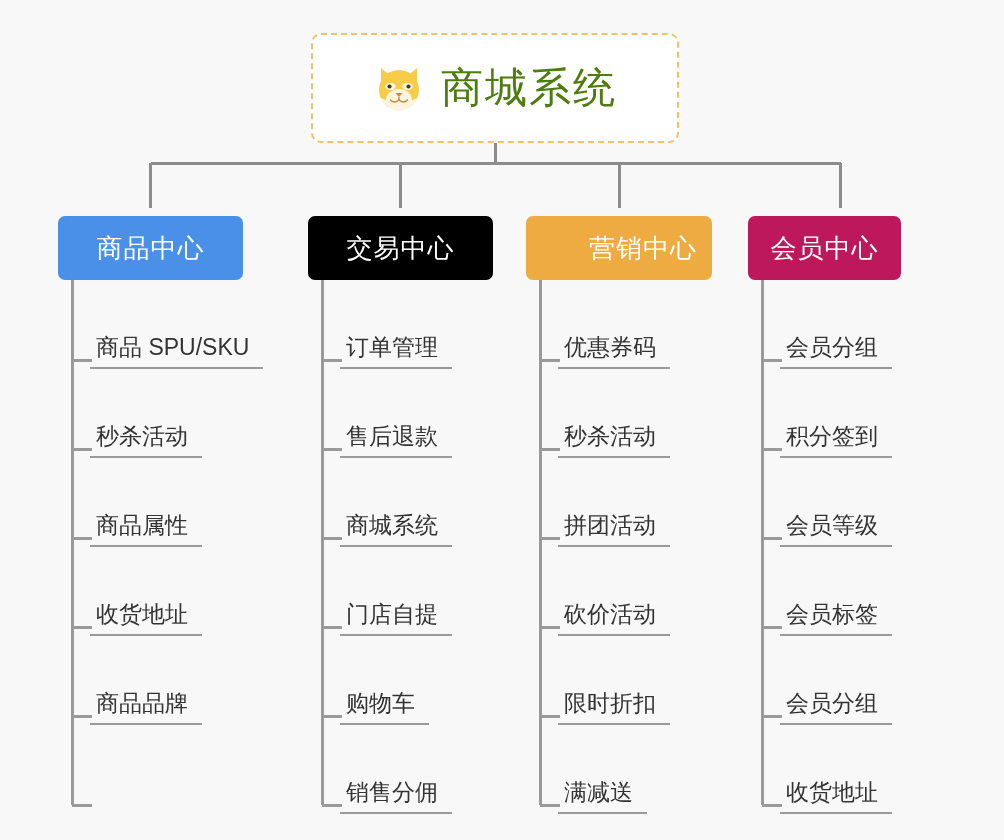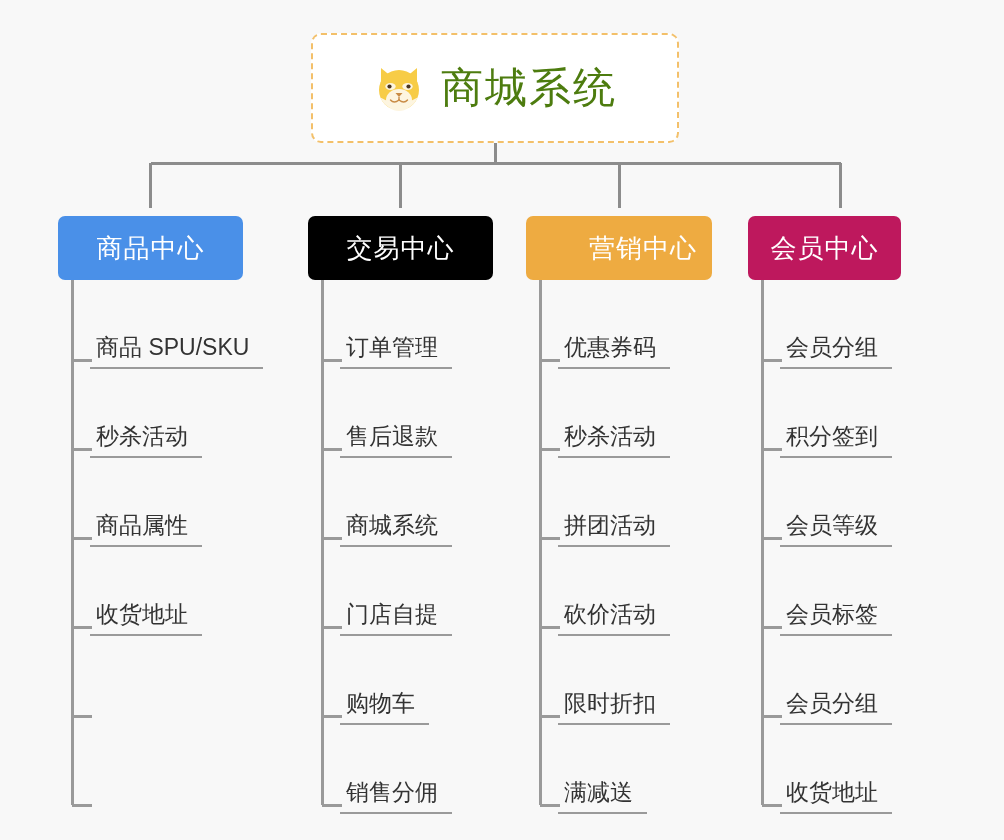--- a/index.html
+++ b/index.html
@@ -183,20 +183,23 @@
           </li>
           <li class="leaf-item">
             <span class="leaf-label">秒杀活动</span>
           </li>
           <li class="leaf-item">
             <span class="leaf-label">商品属性</span>
           </li>
           <li class="leaf-item">
             <span class="leaf-label">收货地址</span>
           </li>
+          <li class="leaf-item">
+            <span class="leaf-label">商品品牌</span>
+          </li>
         </ul>
       </div>
       <div class="column" style="left: 308px; width: 185px;">
         <div class="cat-box" style="background: #000000; width: 185px;">
           <span>交易中心</span>
         </div>
         <ul class="leaf-list">
           <li class="leaf-item">
             <span class="leaf-label">订单管理</span>
           </li>

